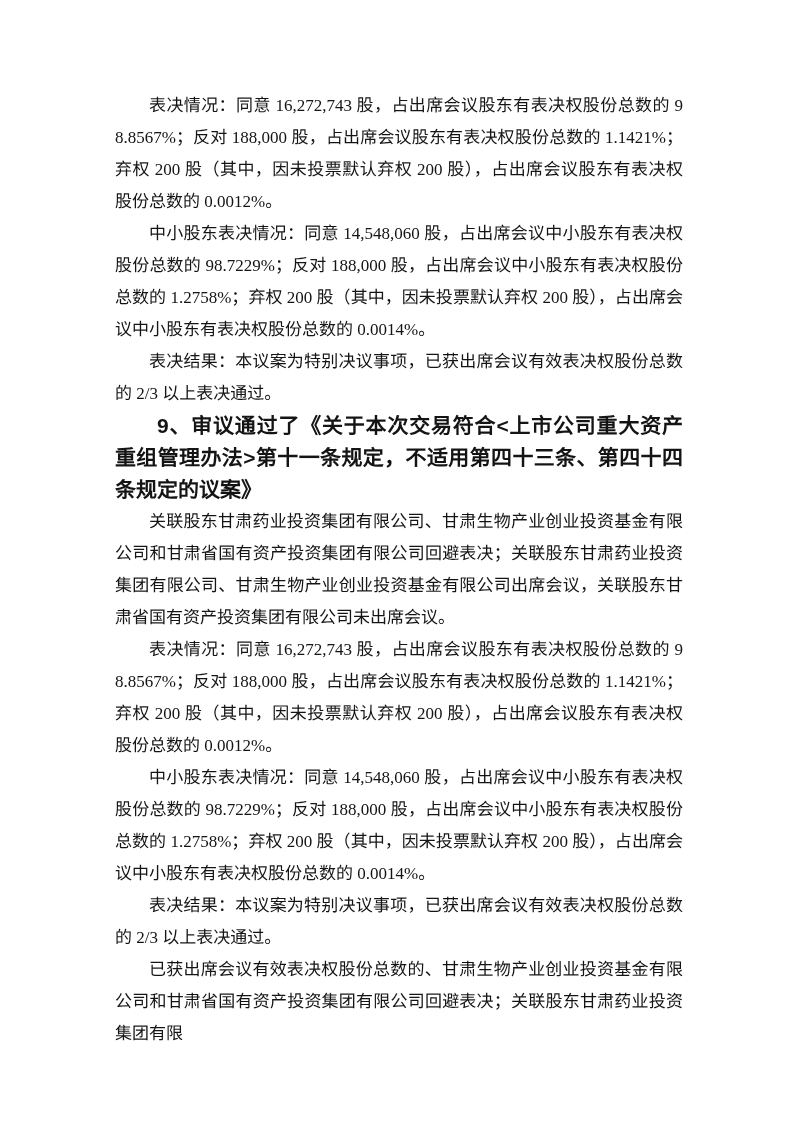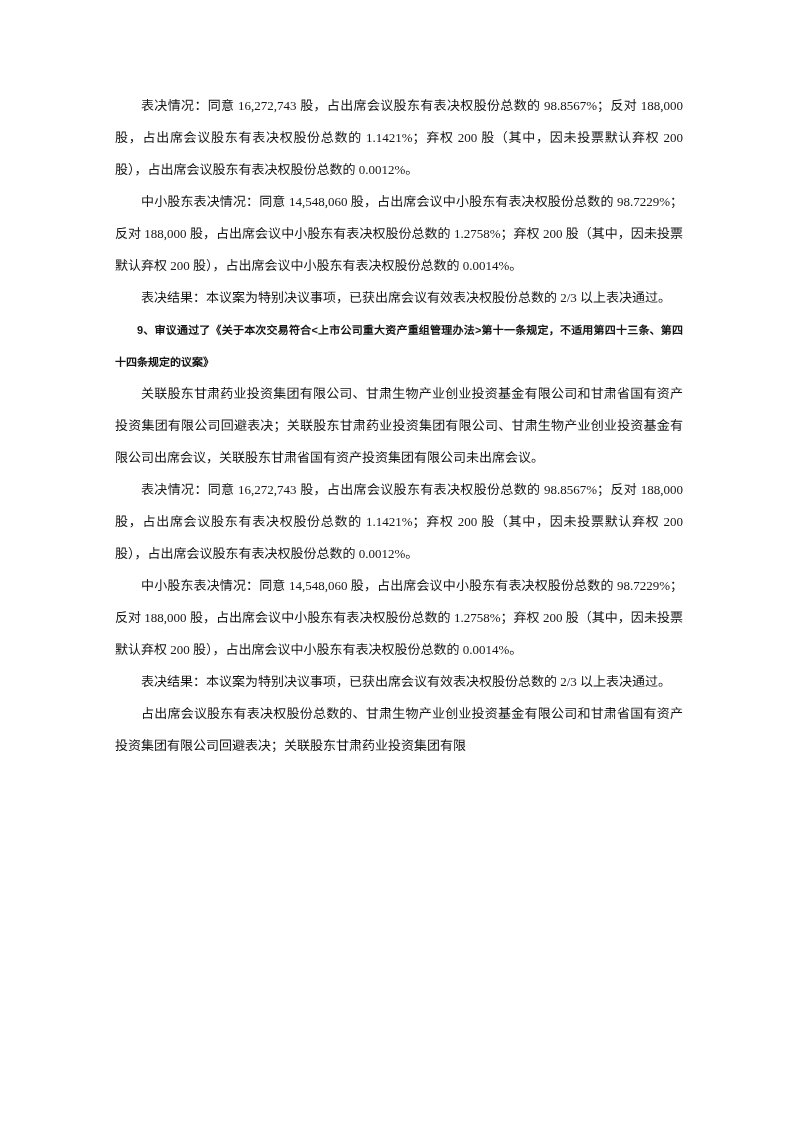--- a/index.html
+++ b/index.html
@@ -16,39 +16,39 @@
     box-sizing: border-box;
     width: 793px;
     height: 1122px;
     padding: 90px 110px 0 115px;
     background: #ffffff;
     color: #141414;
     font-family: "Liberation Serif", "DejaVu Serif", serif;
   }
   .para {
     margin: 0;
-    font-size: 13px;
+    font-size: 17px;
     line-height: 32px;
     text-align: justify;
     text-justify: inter-ideograph;
     text-indent: 2em;
     word-break: break-all;
   }
   .heading {
     font-weight: bold;
-    font-size: 11px;
+    font-size: 21px;
     font-family: "Liberation Sans", "DejaVu Sans", sans-serif;
   }
 </style>
 </head>
 <body>
 
 <div class="page">
   <p class="para">表决情况：同意 16,272,743 股，占出席会议股东有表决权股份总数的 98.8567%；反对 188,000 股，占出席会议股东有表决权股份总数的 1.1421%；弃权 200 股（其中，因未投票默认弃权 200 股），占出席会议股东有表决权股份总数的 0.0012%。</p>
   <p class="para">中小股东表决情况：同意 14,548,060 股，占出席会议中小股东有表决权股份总数的 98.7229%；反对 188,000 股，占出席会议中小股东有表决权股份总数的 1.2758%；弃权 200 股（其中，因未投票默认弃权 200 股），占出席会议中小股东有表决权股份总数的 0.0014%。</p>
   <p class="para">表决结果：本议案为特别决议事项，已获出席会议有效表决权股份总数的 2/3 以上表决通过。</p>
   <p class="para heading">9、审议通过了《关于本次交易符合&lt;上市公司重大资产重组管理办法&gt;第十一条规定，不适用第四十三条、第四十四条规定的议案》</p>
   <p class="para">关联股东甘肃药业投资集团有限公司、甘肃生物产业创业投资基金有限公司和甘肃省国有资产投资集团有限公司回避表决；关联股东甘肃药业投资集团有限公司、甘肃生物产业创业投资基金有限公司出席会议，关联股东甘肃省国有资产投资集团有限公司未出席会议。</p>
   <p class="para">表决情况：同意 16,272,743 股，占出席会议股东有表决权股份总数的 98.8567%；反对 188,000 股，占出席会议股东有表决权股份总数的 1.1421%；弃权 200 股（其中，因未投票默认弃权 200 股），占出席会议股东有表决权股份总数的 0.0012%。</p>
   <p class="para">中小股东表决情况：同意 14,548,060 股，占出席会议中小股东有表决权股份总数的 98.7229%；反对 188,000 股，占出席会议中小股东有表决权股份总数的 1.2758%；弃权 200 股（其中，因未投票默认弃权 200 股），占出席会议中小股东有表决权股份总数的 0.0014%。</p>
   <p class="para">表决结果：本议案为特别决议事项，已获出席会议有效表决权股份总数的 2/3 以上表决通过。</p>
-  <p class="para">占出席会议股东有表决权股份总数的、甘肃生物产业创业投资基金有限公司和甘肃省国有资产投资集团有限公司回避表决；关联股东甘肃药业投资集团有限</p>
+  <p class="para">已获出席会议有效表决权股份总数的、甘肃生物产业创业投资基金有限公司和甘肃省国有资产投资集团有限公司回避表决；关联股东甘肃药业投资集团有限</p>
 </div>
 
 </body></html>

